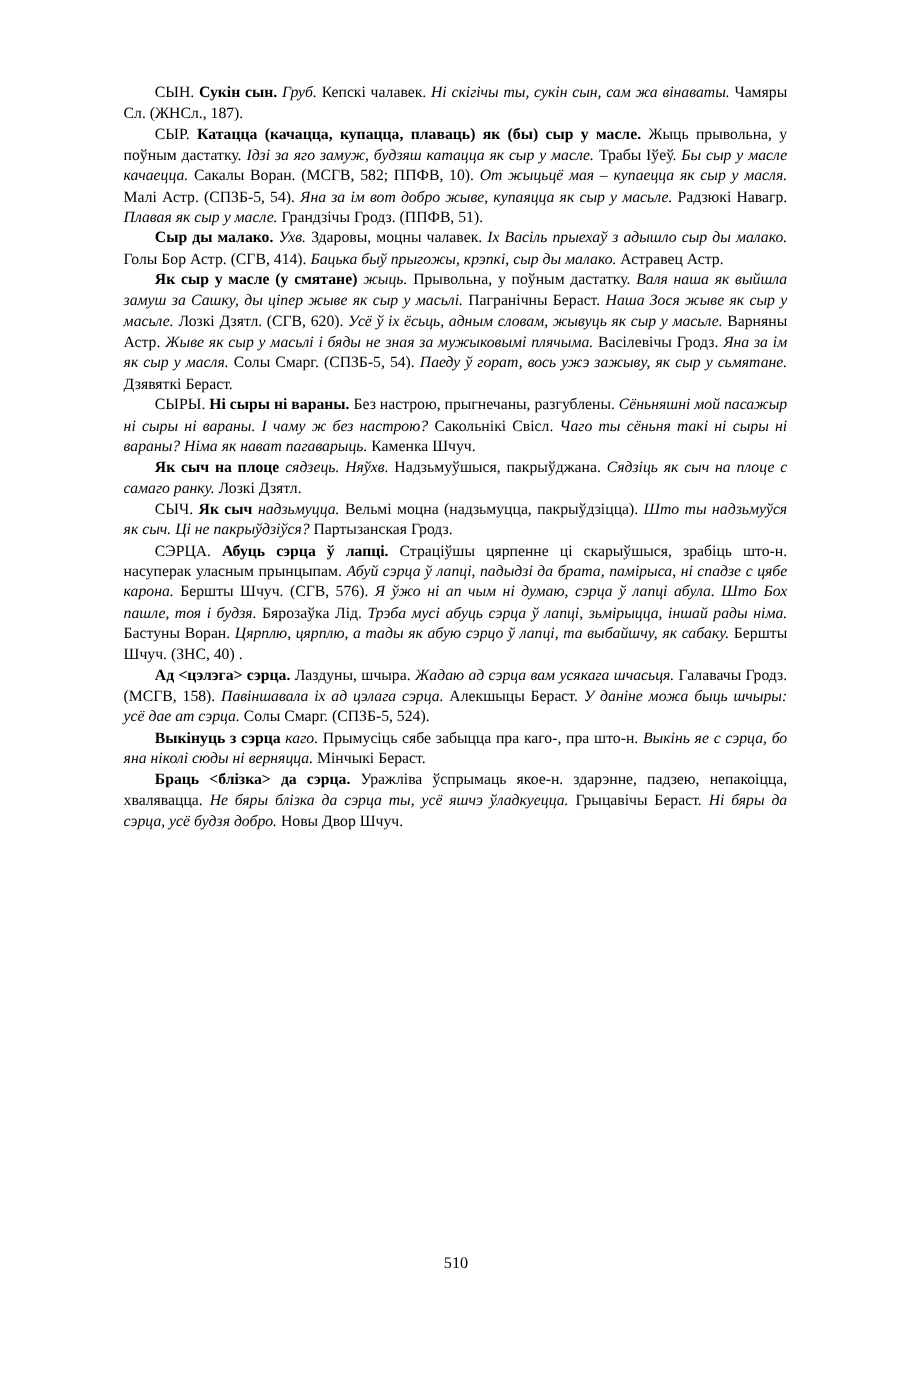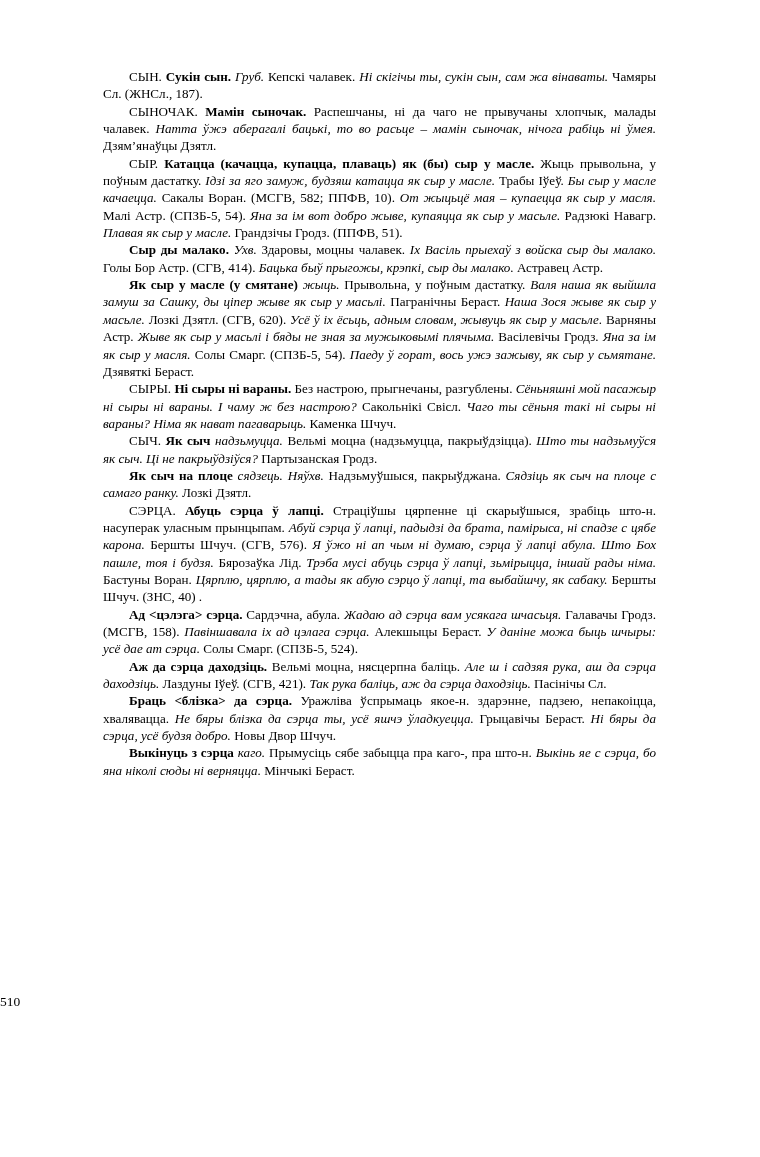--- a/index.html
+++ b/index.html
@@ -44,43 +44,41 @@
   }
   i, .ital {
     font-style: italic;
   }
   .headword {
     font-weight: normal;
   }
   .page-number {
     position: absolute;
     left: 0;
-    top: 994px;
+    top: 1045px;
     width: 760px;
-    text-align: left;
+    text-align: center;
     font-size: 13.5px;
     font-family: "Liberation Serif", "DejaVu Serif", serif;
   }
 </style>
 </head>
 <body>
 
 <div class="page">
 
   <div class="text-column" id="text-column">
       <p class="entry"><span class="headword">СЫН.</span><span> </span><b>Сукін сын.</b><span> </span><i>Груб.</i><span>  Кепскі чалавек. </span><i>Ні скігічы ты, сукін сын, сам жа вінаваты.</i><span> Чамяры Сл. (ЖНСл., 187).</span></p>
-      <p class="entry"><span class="headword">СЫНОЧАК.</span><span> </span><b>Мамін сыночак.</b><span> Распешчаны, ні да чаго не прывучаны хлопчык, малады чалавек. </span><i>Натта ўжэ аберагалі бацькі, то во расьце – мамін сыночак, нічога рабіць ні ўмея.</i><span> Дзям’янаўцы Дзятл.</span></p>
       <p class="entry"><span class="headword">СЫР.</span><span> </span><b>Катацца (качацца, купацца, плаваць) як (бы) сыр у масле.</b><span> Жыць прывольна, у поўным дастатку. </span><i>Ідзі за яго замуж, будзяш катацца як сыр у масле.</i><span> Трабы Іўеў. </span><i>Бы сыр у масле качаецца.</i><span> Сакалы Воран. (МСГВ, 582; ППФВ, 10). </span><i>От жыцьцё мая – купаецца як сыр у масля.</i><span> Малі Астр. (СПЗБ-5, 54). </span><i>Яна за ім вот добро жыве, купаяцца як сыр у масьле.</i><span> Радзюкі Навагр. </span><i>Плавая як сыр у масле.</i><span> Грандзічы Гродз. (ППФВ, 51).</span></p>
-      <p class="entry"><b>Сыр ды малако.</b><span> </span><i>Ухв.</i><span> Здаровы, моцны чалавек. </span><i>Іх Васіль прыехаў з войска сыр ды малако.</i><span> Голы Бор Астр. (СГВ, 414). </span><i>Бацька быў прыгожы, крэпкі, сыр ды малако.</i><span> Астравец Астр.</span></p>
+      <p class="entry"><b>Сыр ды малако.</b><span> </span><i>Ухв.</i><span> Здаровы, моцны чалавек. </span><i>Іх Васіль прыехаў з адышло сыр ды малако.</i><span> Голы Бор Астр. (СГВ, 414). </span><i>Бацька быў прыгожы, крэпкі, сыр ды малако.</i><span> Астравец Астр.</span></p>
       <p class="entry"><b>Як сыр у масле (у смятане)</b><span> </span><i>жыць.</i><span> Прывольна, у поўным дастатку. </span><i>Валя наша як выйшла замуш за Сашку, ды ціпер жыве як сыр у масьлі.</i><span> Пагранічны Бераст. </span><i>Наша Зося жыве як сыр у масьле.</i><span> Лозкі Дзятл. (СГВ, 620). </span><i>Усё ў іх ёсьць, адным словам, жывуць як сыр у масьле.</i><span> Варняны Астр. </span><i>Жыве як сыр у масьлі і бяды не зная за мужыковымі плячыма.</i><span> Васілевічы Гродз. </span><i>Яна за ім як сыр у масля.</i><span> Солы Смарг. (СПЗБ-5, 54). </span><i>Паеду ў горат, вось ужэ зажыву, як сыр у сьмятане.</i><span> Дзявяткі Бераст.</span></p>
       <p class="entry"><span class="headword">СЫРЫ.</span><span> </span><b>Ні сыры ні вараны.</b><span> Без настрою, прыгнечаны, разгублены. </span><i>Сёньняшні мой пасажыр ні сыры ні вараны. І чаму ж без настрою?</i><span> Сакольнікі Свісл. </span><i>Чаго ты сёньня такі ні сыры ні вараны? Німа як нават пагаварыць.</i><span> Каменка Шчуч.</span></p>
+      <p class="entry"><b>Як сыч на плоце</b><span> </span><i>сядзець.</i><span> </span><i>Няўхв.</i><span> Надзьмуўшыся, пакрыўджана. </span><i>Сядзіць як сыч на плоце с самаго ранку.</i><span> Лозкі Дзятл.</span></p>
       <p class="entry"><span class="headword">СЫЧ.</span><span>  </span><b>Як сыч</b><span> </span><i>надзьмуцца.</i><span> Вельмі моцна (надзьмуцца, пакрыўдзіцца). </span><i>Што ты надзьмуўся як сыч. Ці не пакрыўдзіўся?</i><span> Партызанская  Гродз.</span></p>
-      <p class="entry"><b>Як сыч на плоце</b><span> </span><i>сядзець.</i><span> </span><i>Няўхв.</i><span> Надзьмуўшыся, пакрыўджана. </span><i>Сядзіць як сыч на плоце с самаго ранку.</i><span> Лозкі Дзятл.</span></p>
       <p class="entry"><span class="headword">СЭРЦА.</span><span> </span><b>Абуць сэрца ў лапці.</b><span> Страціўшы цярпенне ці скарыўшыся, зрабіць што-н. насуперак уласным прынцыпам. </span><i>Абуй сэрца ў лапці, падыдзі да брата, памірыса, ні спадзе с цябе карона.</i><span> Бершты Шчуч. (СГВ, 576). </span><i>Я ўжо ні ап чым ні думаю, сэрца ў лапці абула. Што Бох пашле, тоя і будзя.</i><span> Бярозаўка Лід. </span><i>Трэба мусі абуць сэрца ў лапці, зьмірыцца, іншай рады німа.</i><span> Бастуны Воран. </span><i>Цярплю, цярплю, а тады як абую сэрцо ў лапці, та выбайшчу, як сабаку.</i><span> Бершты Шчуч. (ЗНС, 40) .</span></p>
-      <p class="entry"><b>Ад &lt;цэлэга&gt; сэрца.</b><span> Сардэчна, абула. </span><i>Жадаю ад сэрца вам усякага шчасьця.</i><span> Галавачы Гродз. (МСГВ, 158). </span><i>Павіншавала іх ад цэлага сэрца.</i><span> Алекшыцы Бераст. </span><i>У даніне можа быць шчыры: усё дае ат сэрца.</i><span> Солы Смарг. (СПЗБ-5, 524).</span></p>
-      <p class="entry"><b>Аж да сэрца даходзіць.</b><span> Вельмі моцна, нясцерпна баліць. </span><i>Але ш і садзяя рука, аш да сэрца даходзіць.</i><span> Лаздуны Іўеў. (СГВ, 421). </span><i>Так рука баліць, аж да сэрца даходзіць.</i><span> Пасінічы Сл.</span></p>
+      <p class="entry"><b>Ад &lt;цэлэга&gt; сэрца.</b><span> Лаздуны, шчыра. </span><i>Жадаю ад сэрца вам усякага шчасьця.</i><span> Галавачы Гродз. (МСГВ, 158). </span><i>Павіншавала іх ад цэлага сэрца.</i><span> Алекшыцы Бераст. </span><i>У даніне можа быць шчыры: усё дае ат сэрца.</i><span> Солы Смарг. (СПЗБ-5, 524).</span></p>
+      <p class="entry"><b>Выкінуць з сэрца</b><span> </span><i>каго.</i><span> Прымусіць сябе забыцца пра каго-, пра што-н. </span><i>Выкінь яе с сэрца, бо яна ніколі сюды ні верняцца.</i><span> Мінчыкі Бераст.</span></p>
       <p class="entry"><b>Браць &lt;блізка&gt; да сэрца.</b><span> Уражліва ўспрымаць якое-н. здарэнне, падзею, непакоіцца, хвалявацца. </span><i>Не бяры блізка да сэрца ты, усё яшчэ ўладкуецца.</i><span> Грыцавічы Бераст. </span><i>Ні бяры да сэрца, усё будзя добро.</i><span> Новы Двор Шчуч.</span></p>
-      <p class="entry"><b>Выкінуць з сэрца</b><span> </span><i>каго.</i><span> Прымусіць сябе забыцца пра каго-, пра што-н. </span><i>Выкінь яе с сэрца, бо яна ніколі сюды ні верняцца.</i><span> Мінчыкі Бераст.</span></p>
     </div>
 
   <div class="page-number">510</div>
 
 </div>
 
 </body></html>

